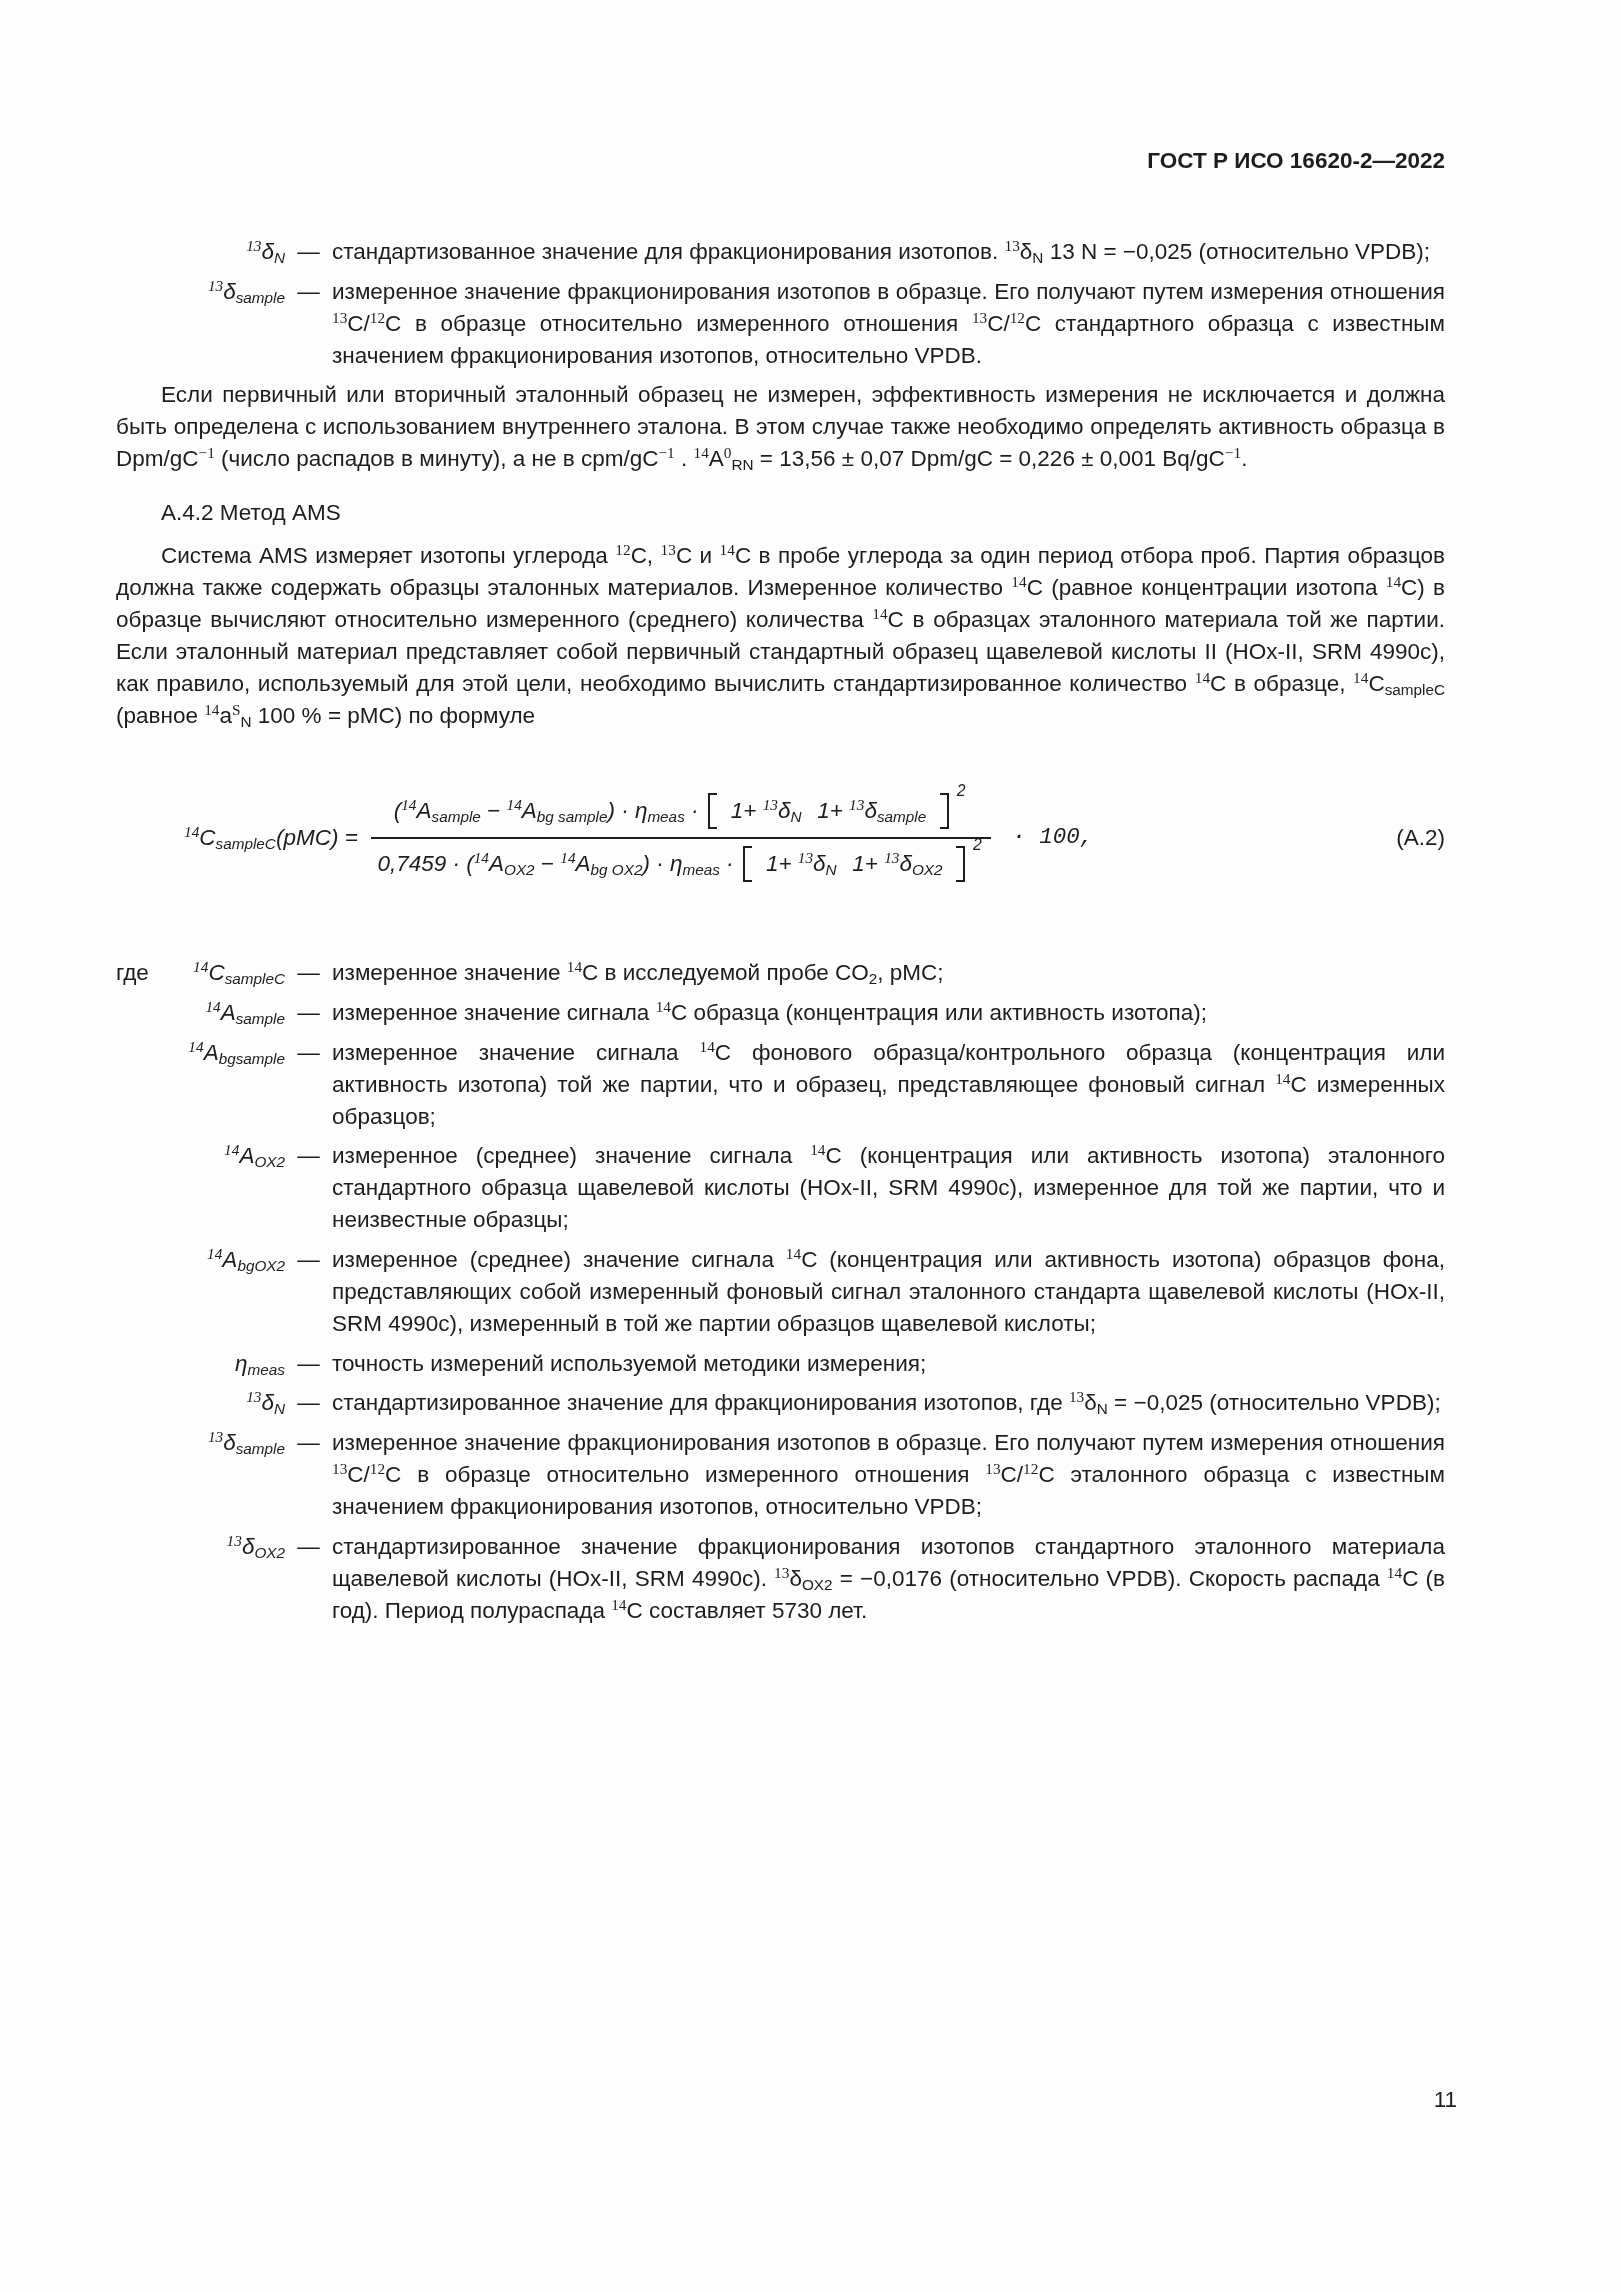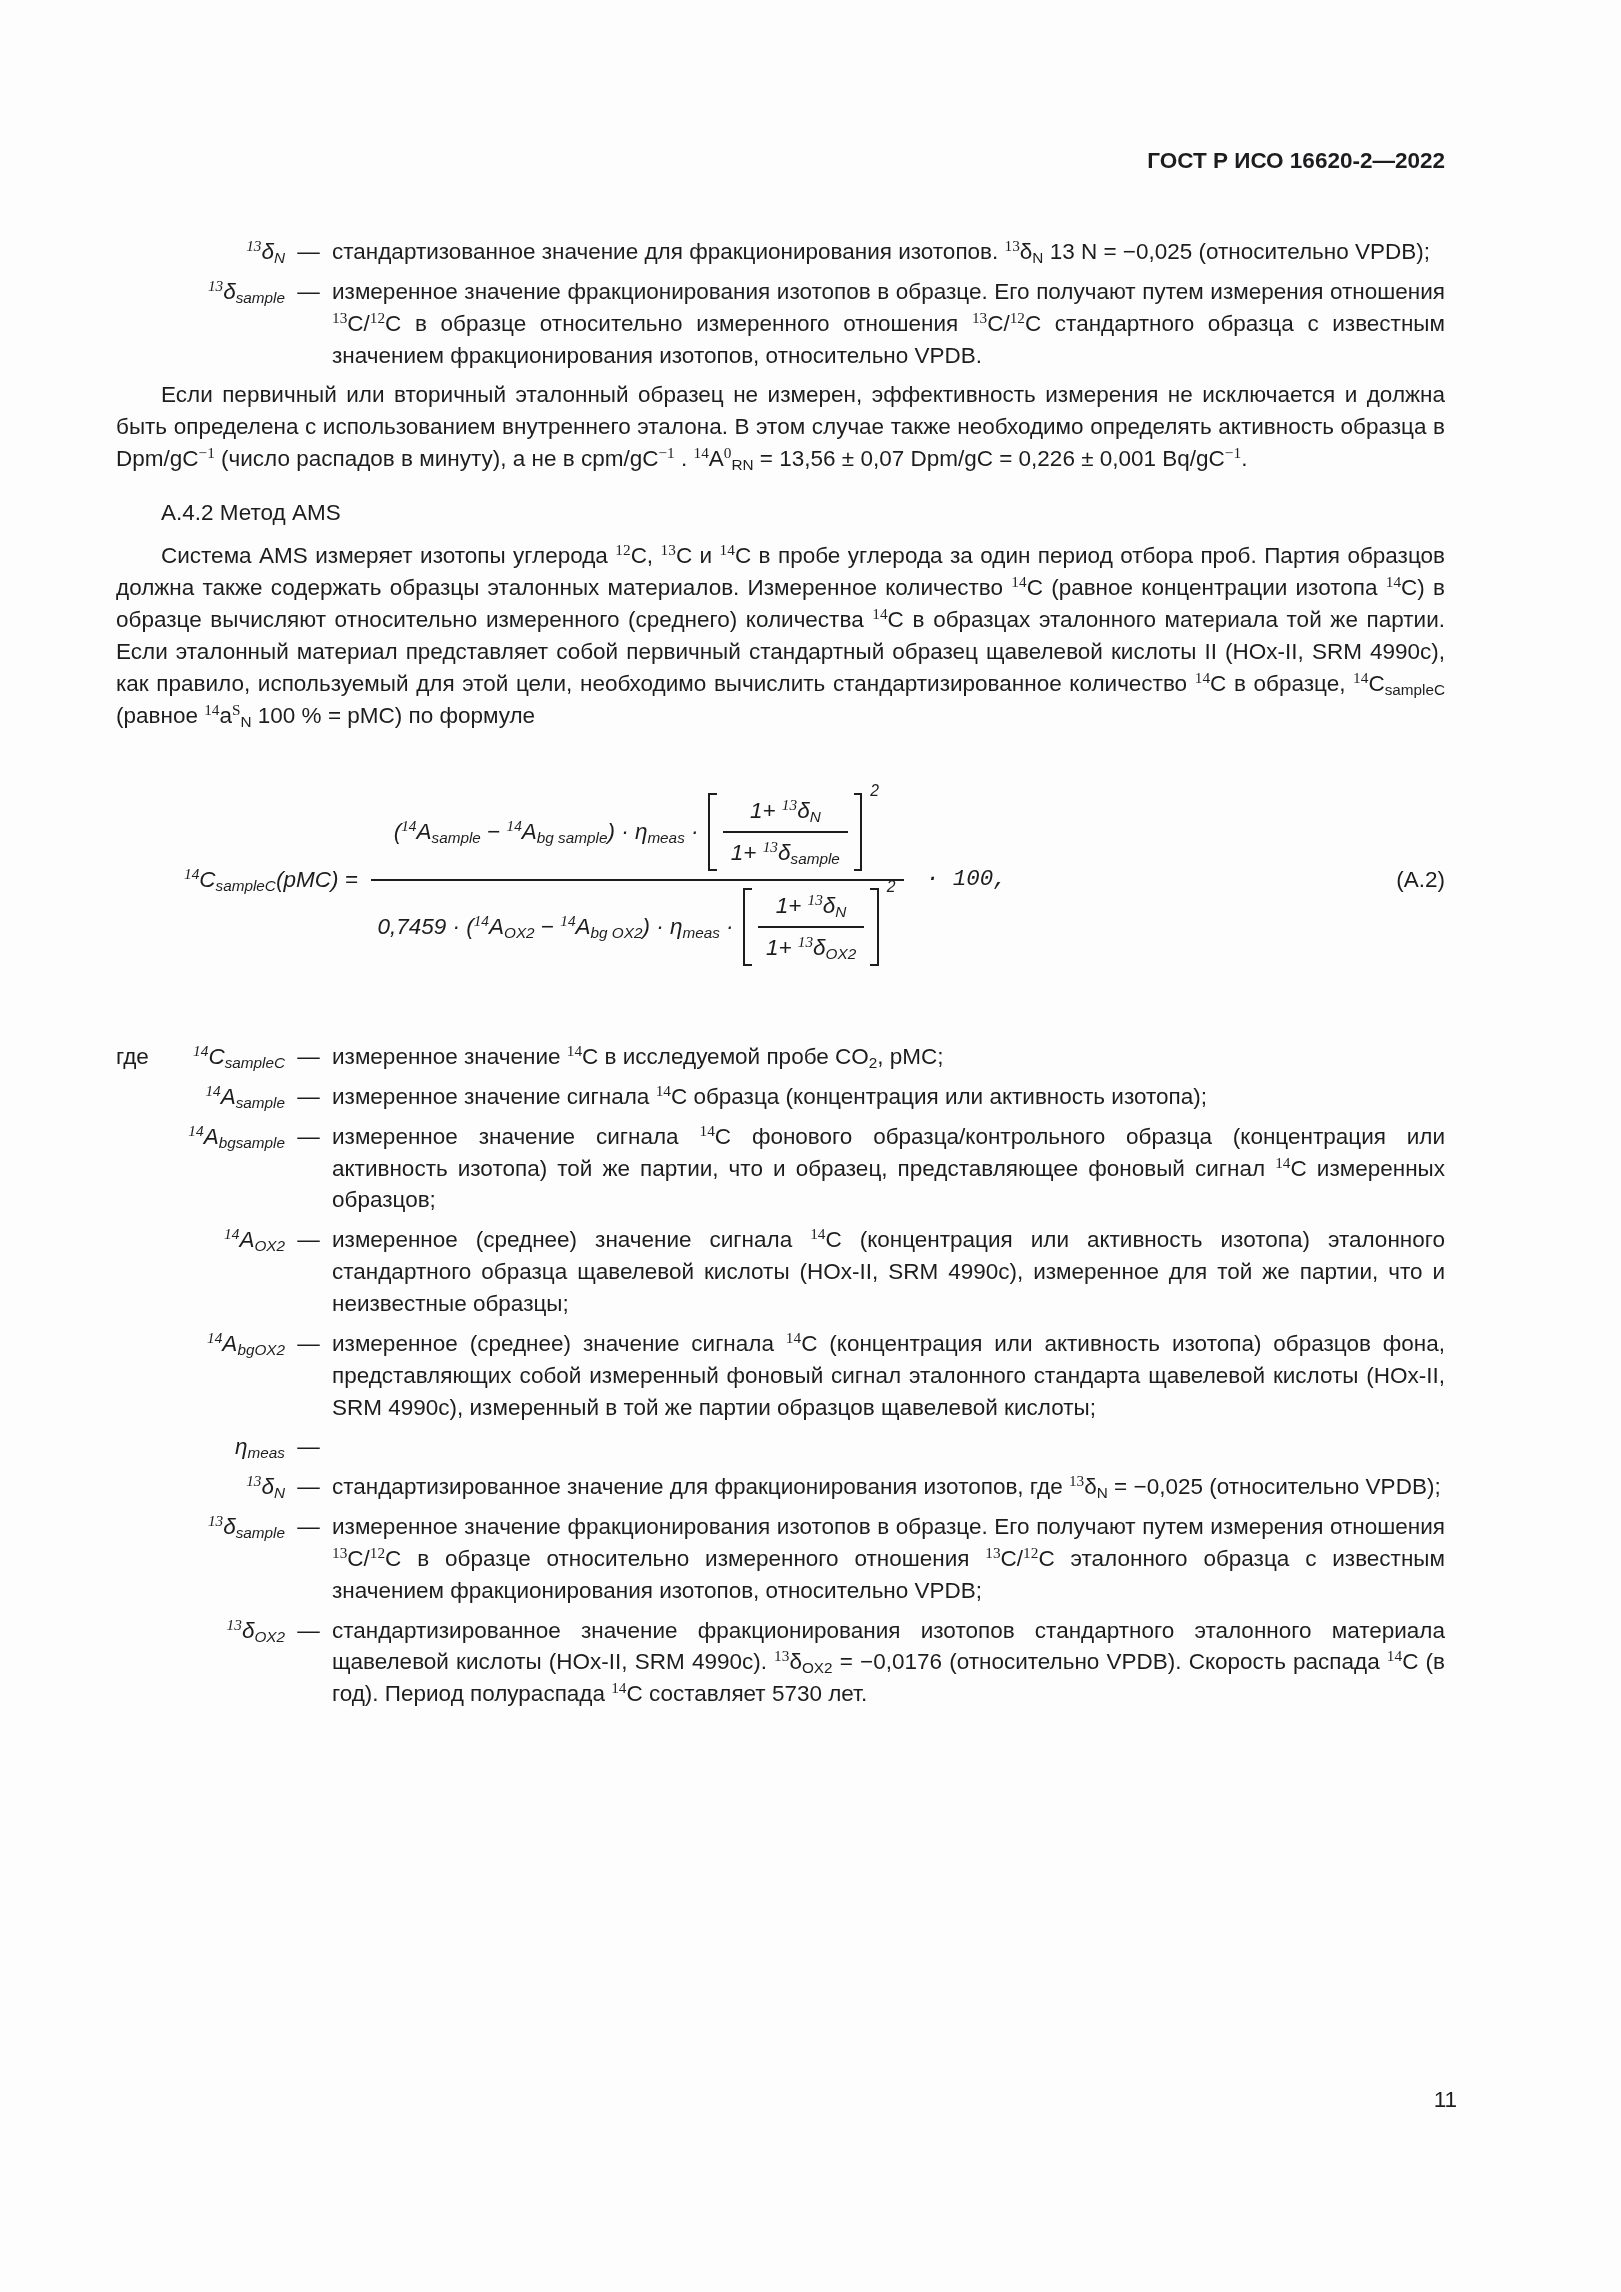--- a/index.html
+++ b/index.html
@@ -40,21 +40,21 @@
 
   .formula-row {
     display:flex; align-items:center;
     margin:57px 0 71px 0;
     font-style:italic;
   }
   .f-lhs { margin-left:68px; white-space:nowrap; }
   .bigfrac { display:inline-flex; flex-direction:column; align-items:center; margin:0 13.7px; }
   .f-num, .f-den { display:flex; align-items:center; white-space:nowrap; padding:3.9px 5.9px; }
   .frac-bar { align-self:stretch; height:2px; background:#1d1d1f; margin:3.9px 0; }
-  .sfrac { display:inline-flex; flex-direction:column; align-items:center; margin:0 5.9px; }
+  .sfrac { display:inline-flex; align-items:flex-start; margin:0 5.9px; }
   .sfrac .s-top, .sfrac .s-bot { padding:2px 7.8px; white-space:nowrap; }
   .sbar { align-self:stretch; height:2px; background:#1d1d1f; margin:2px 0; }
   .brk { display:inline-flex; align-items:stretch; position:relative; margin-left:9.8px; margin-right:19.6px; }
   .bk { width:8.8px; }
   .bk-l { border:2px solid #1d1d1f; border-right:none; }
   .bk-r { border:2px solid #1d1d1f; border-left:none; }
   .exp { position:absolute; right:-16.7px; top:-12.7px; font-size:15.7px; }
   .f-tail { margin-left:8px; white-space:nowrap;font-family:Liberation Mono, monospace; }
   .f-label { margin-left:auto; font-style:normal; }
 
@@ -143,20 +143,21 @@
     <div class="def-text">измеренное (среднее) значение сигнала <sup>14</sup>C (концентрация или активность изотопа) эталонного стандартного образца щавелевой кислоты (HOx-II, SRM 4990c), измеренное для той же партии, что и неизвестные образцы;</div>
   </div>
   <div class="def-row">
     <div class="def-term"><sup>14</sup>A<sub>bg</sub><sub>OX2</sub></div>
     <div class="def-dash">—</div>
     <div class="def-text">измеренное (среднее) значение сигнала <sup>14</sup>C (концентрация или активность изотопа) образцов фона, представляющих собой измеренный фоновый сигнал эталонного стандарта щавелевой кислоты (HOx-II, SRM 4990c), измеренный в той же партии образцов щавелевой кислоты;</div>
   </div>
   <div class="def-row">
     <div class="def-term">η<sub>meas</sub></div>
     <div class="def-dash">—</div>
+    <div class="def-text">точность измерений используемой методики измерения;</div>
   </div>
   <div class="def-row">
     <div class="def-term"><sup>13</sup>δ<sub>N</sub></div>
     <div class="def-dash">—</div>
     <div class="def-text">стандартизированное значение для фракционирования изотопов, где <sup>13</sup>δ<sub>N</sub> = −0,025 (относительно VPDB);</div>
   </div>
   <div class="def-row">
     <div class="def-term"><sup>13</sup>δ<sub>sample</sub></div>
     <div class="def-dash">—</div>
     <div class="def-text">измеренное значение фракционирования изотопов в образце. Его получают путем измерения отношения <sup>13</sup>C/<sup>12</sup>C в образце относительно измеренного отношения <sup>13</sup>C/<sup>12</sup>C эталонного образца с известным значением фракционирования изотопов, относительно VPDB;</div>

